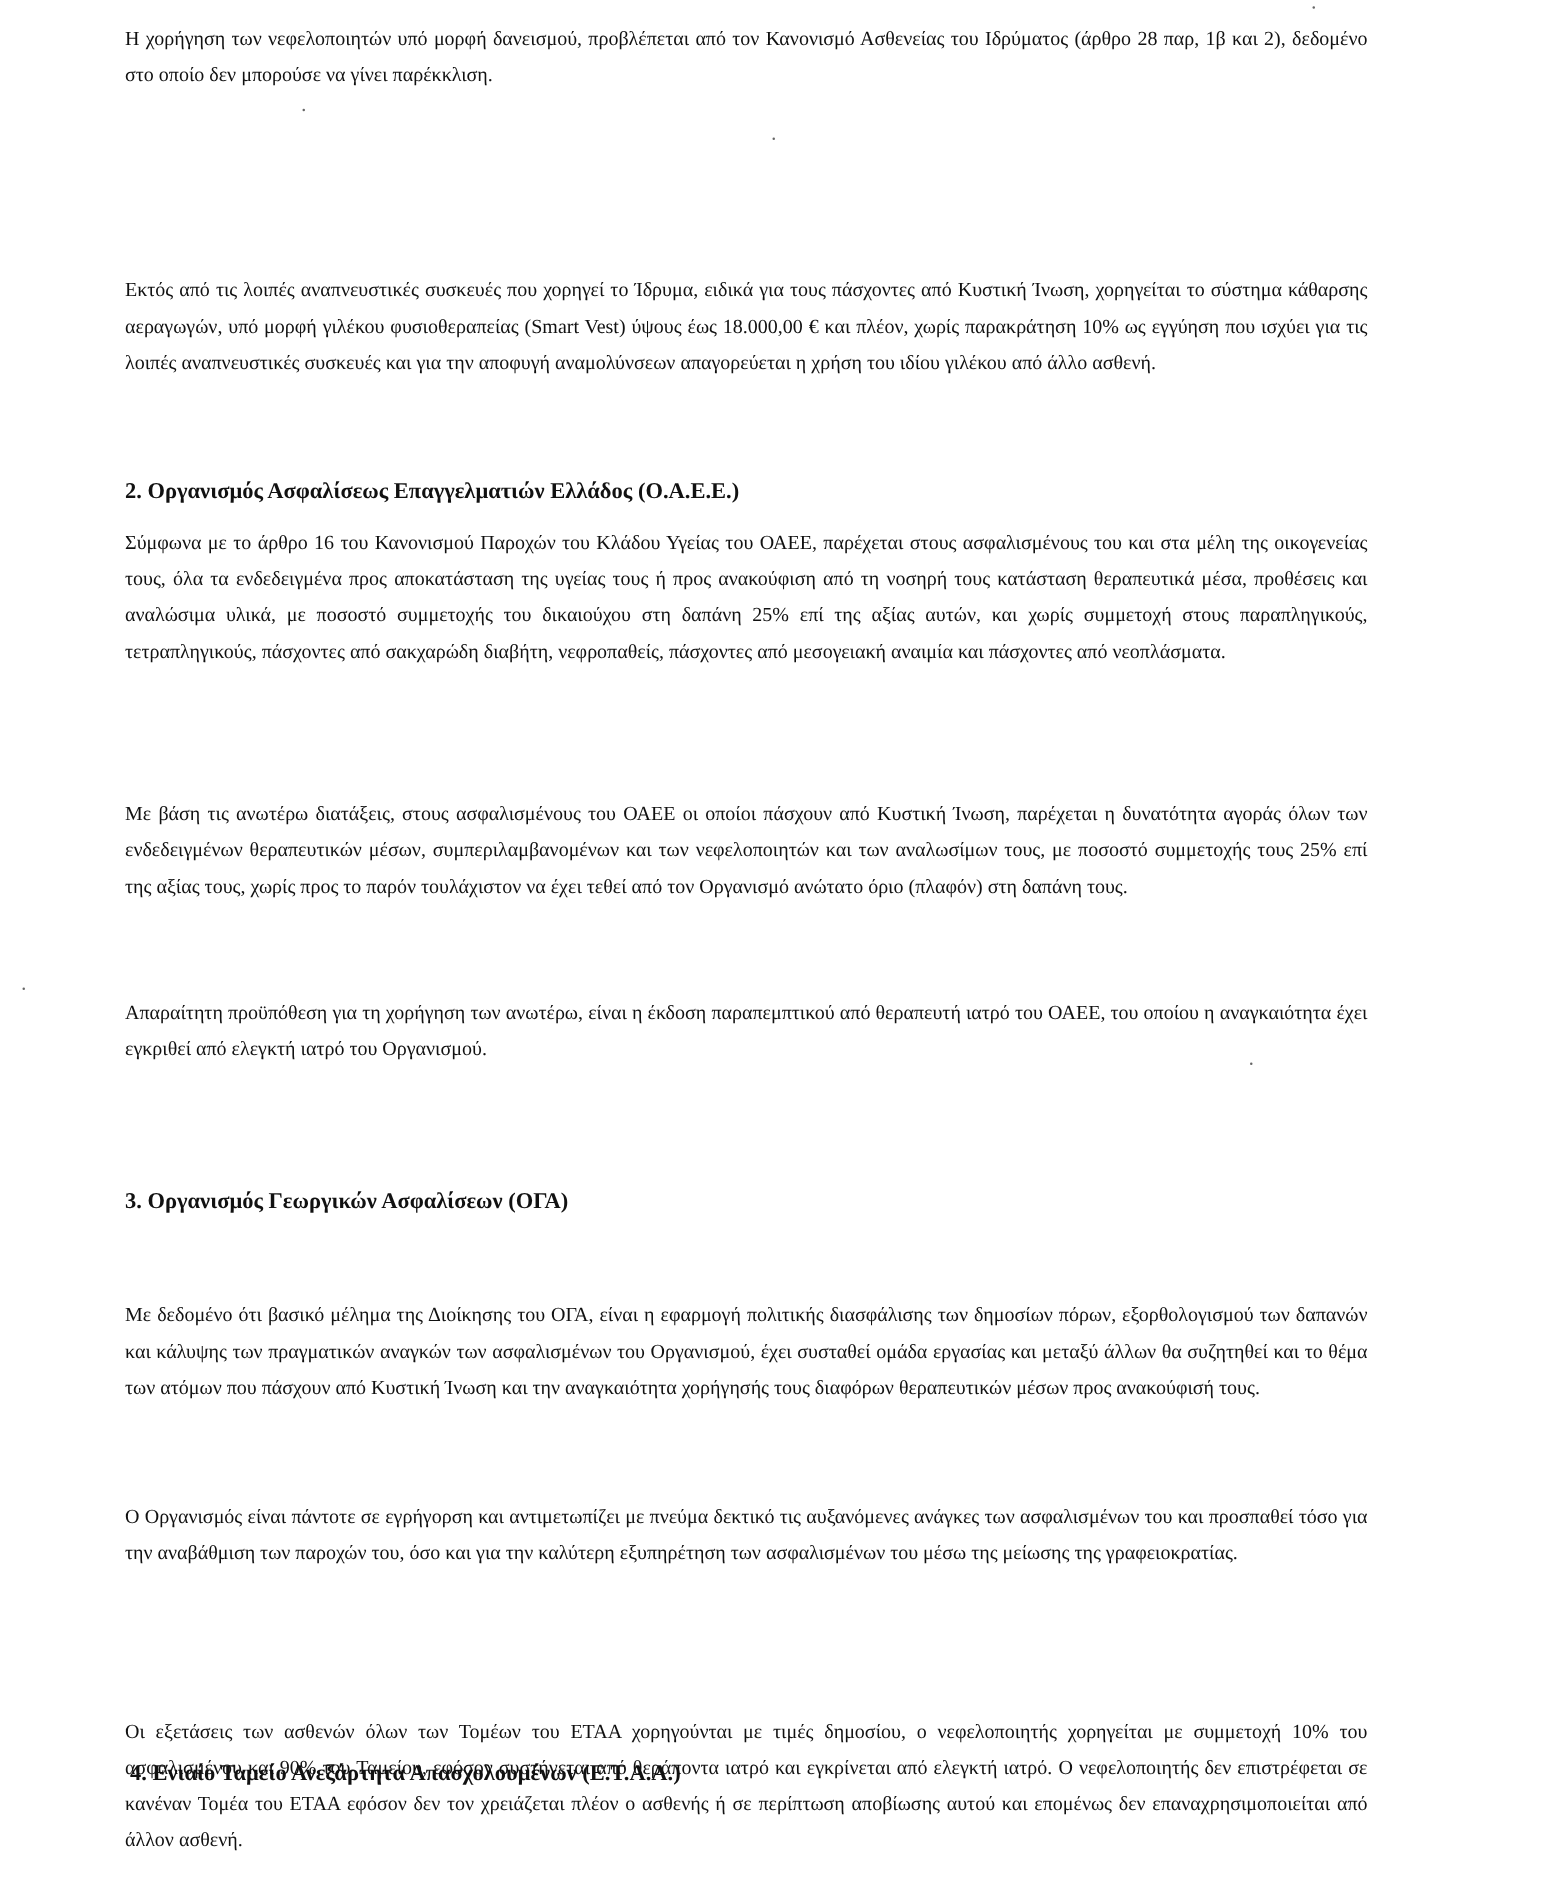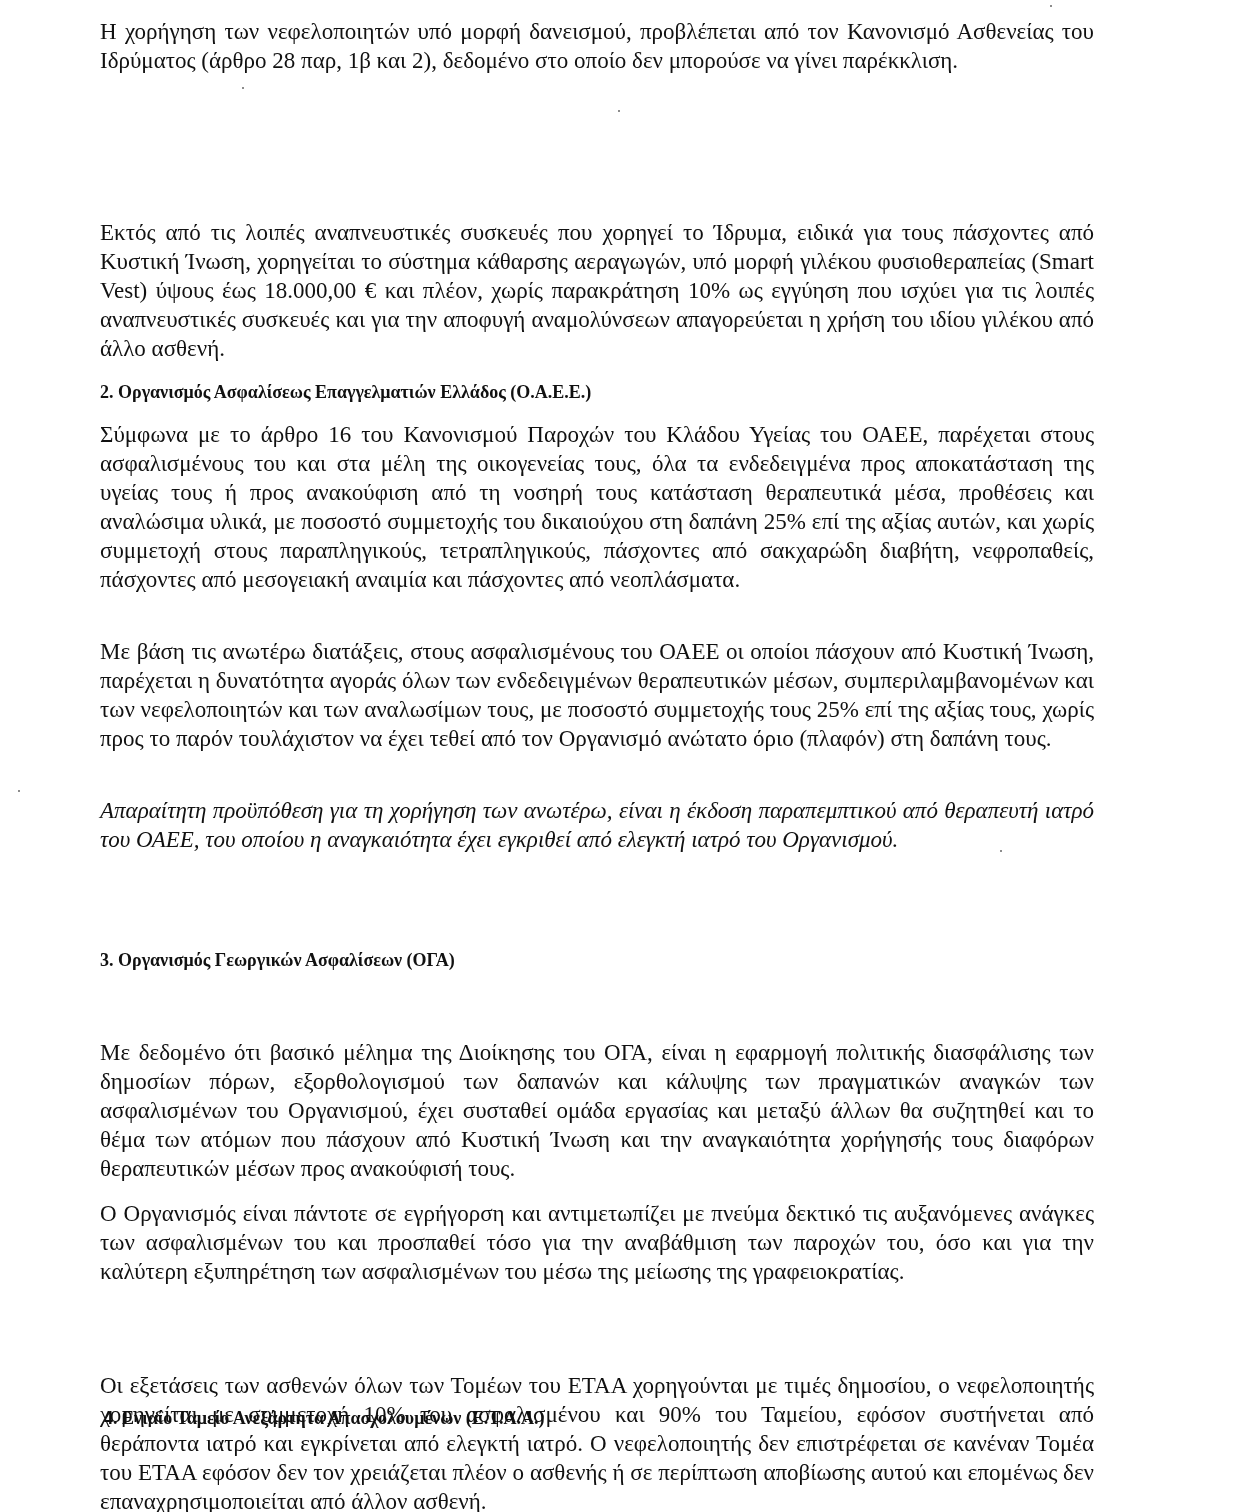--- a/index.html
+++ b/index.html
@@ -3,21 +3,21 @@
 <meta charset="utf-8">
 <style>
   html, body { margin: 0; padding: 0; background: #ffffff; }
   body { width: 1250px; height: 1512px; position: relative; overflow: hidden; }
   .page { position: absolute; left: 0; top: 0; width: 1250px; height: 1512px; background: #ffffff; }
   .para {
     position: absolute;
     left: 100px;
     width: 994px;
     font-family: "Liberation Serif", "DejaVu Serif", serif;
-    font-size: 23px;
+    font-size: 16px;
     line-height: 29px;
     color: #111111;
     text-align: justify;
     margin: 0;
   }
   .heading {
     position: absolute;
     left: 100px;
     width: 994px;
     font-family: "Liberation Serif", "DejaVu Serif", serif;
@@ -38,21 +38,21 @@
 
 
   <p class="para" style="top:218px;">Εκτός από τις λοιπές αναπνευστικές συσκευές που χορηγεί το Ίδρυμα, ειδικά για τους πάσχοντες από Κυστική Ίνωση, χορηγείται το σύστημα κάθαρσης αεραγωγών, υπό μορφή γιλέκου φυσιοθεραπείας (Smart Vest) ύψους έως 18.000,00 € και πλέον, χωρίς παρακράτηση 10% ως εγγύηση που ισχύει για τις λοιπές αναπνευστικές συσκευές και  για την αποφυγή αναμολύνσεων απαγορεύεται η χρήση του ιδίου γιλέκου από άλλο ασθενή.</p>
 
   <h2 class="heading" style="top:378px;">2. Οργανισμός Ασφαλίσεως Επαγγελματιών Ελλάδος (Ο.Α.Ε.Ε.)</h2>
 
   <p class="para" style="top:420px;">Σύμφωνα με το άρθρο 16 του Κανονισμού Παροχών του Κλάδου Υγείας του ΟΑΕΕ, παρέχεται στους ασφαλισμένους του και στα μέλη της οικογενείας τους, όλα τα ενδεδειγμένα προς αποκατάσταση της υγείας τους ή προς ανακούφιση από τη νοσηρή τους κατάσταση θεραπευτικά μέσα, προθέσεις και αναλώσιμα υλικά, με ποσοστό συμμετοχής του δικαιούχου στη δαπάνη 25% επί της αξίας αυτών, και χωρίς συμμετοχή στους παραπληγικούς, τετραπληγικούς, πάσχοντες από σακχαρώδη διαβήτη, νεφροπαθείς, πάσχοντες από μεσογειακή αναιμία και πάσχοντες από νεοπλάσματα.</p>
 
   <p class="para" style="top:637px;">Με βάση τις ανωτέρω διατάξεις, στους ασφαλισμένους του ΟΑΕΕ οι οποίοι πάσχουν από Κυστική Ίνωση, παρέχεται η δυνατότητα αγοράς όλων των ενδεδειγμένων θεραπευτικών μέσων, συμπεριλαμβανομένων και των νεφελοποιητών και των αναλωσίμων τους, με ποσοστό συμμετοχής τους 25% επί της αξίας τους, χωρίς προς το παρόν τουλάχιστον να έχει τεθεί από τον Οργανισμό ανώτατο όριο (πλαφόν) στη δαπάνη τους.</p>
 
-  <p class="para" style="top:796px;font-style:italic;">Απαραίτητη προϋπόθεση  για τη χορήγηση των ανωτέρω, είναι η έκδοση παραπεμπτικού από θεραπευτή ιατρό του ΟΑΕΕ, του οποίου η αναγκαιότητα έχει εγκριθεί από ελεγκτή ιατρό του Οργανισμού.</p>
+  <p class="para" style="top:796px;">Απαραίτητη προϋπόθεση  για τη χορήγηση των ανωτέρω, είναι η έκδοση παραπεμπτικού από θεραπευτή ιατρό του ΟΑΕΕ, του οποίου η αναγκαιότητα έχει εγκριθεί από ελεγκτή ιατρό του Οργανισμού.</p>
 
   <h2 class="heading" style="top:946px;">3. Οργανισμός Γεωργικών Ασφαλίσεων (ΟΓΑ)</h2>
 
 
   <p class="para" style="top:1038px;">Με δεδομένο ότι βασικό μέλημα της Διοίκησης του ΟΓΑ, είναι η εφαρμογή πολιτικής διασφάλισης των δημοσίων πόρων, εξορθολογισμού των δαπανών και κάλυψης των πραγματικών αναγκών των ασφαλισμένων του Οργανισμού, έχει συσταθεί ομάδα εργασίας και μεταξύ άλλων θα συζητηθεί και το θέμα των ατόμων που πάσχουν από Κυστική Ίνωση και την αναγκαιότητα χορήγησής τους διαφόρων θεραπευτικών μέσων προς ανακούφισή τους.</p>
 
   <p class="para" style="top:1199px;">Ο Οργανισμός είναι πάντοτε σε εγρήγορση και αντιμετωπίζει με πνεύμα δεκτικό τις αυξανόμενες ανάγκες των ασφαλισμένων του και προσπαθεί τόσο για την αναβάθμιση των παροχών του, όσο και για την καλύτερη εξυπηρέτηση των ασφαλισμένων του μέσω της μείωσης της γραφειοκρατίας.</p>
 
   <h2 class="heading" style="top:1404px;left:104px;">4. Ενιαίο Ταμείο Ανεξάρτητα Απασχολουμένων (Ε.Τ.Α.Α.)</h2>
 

